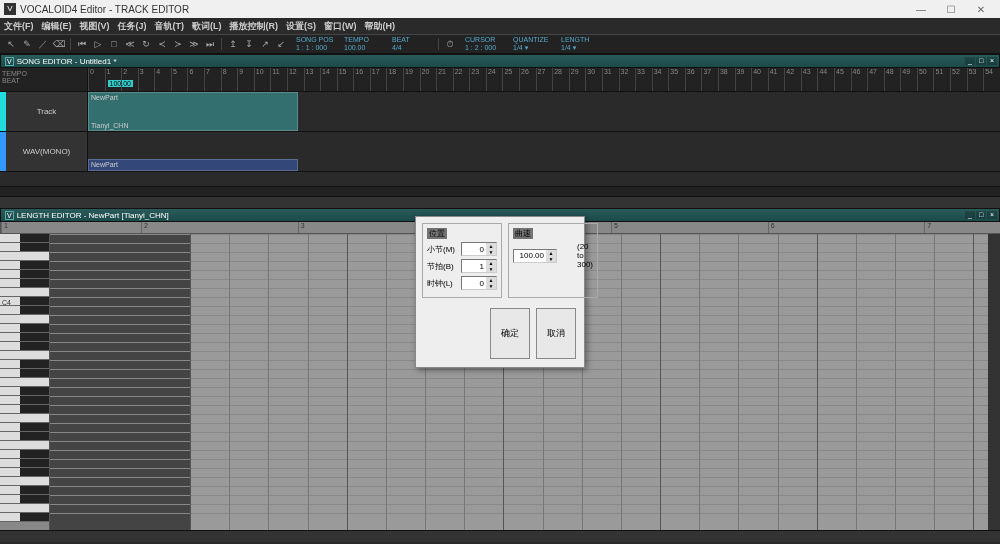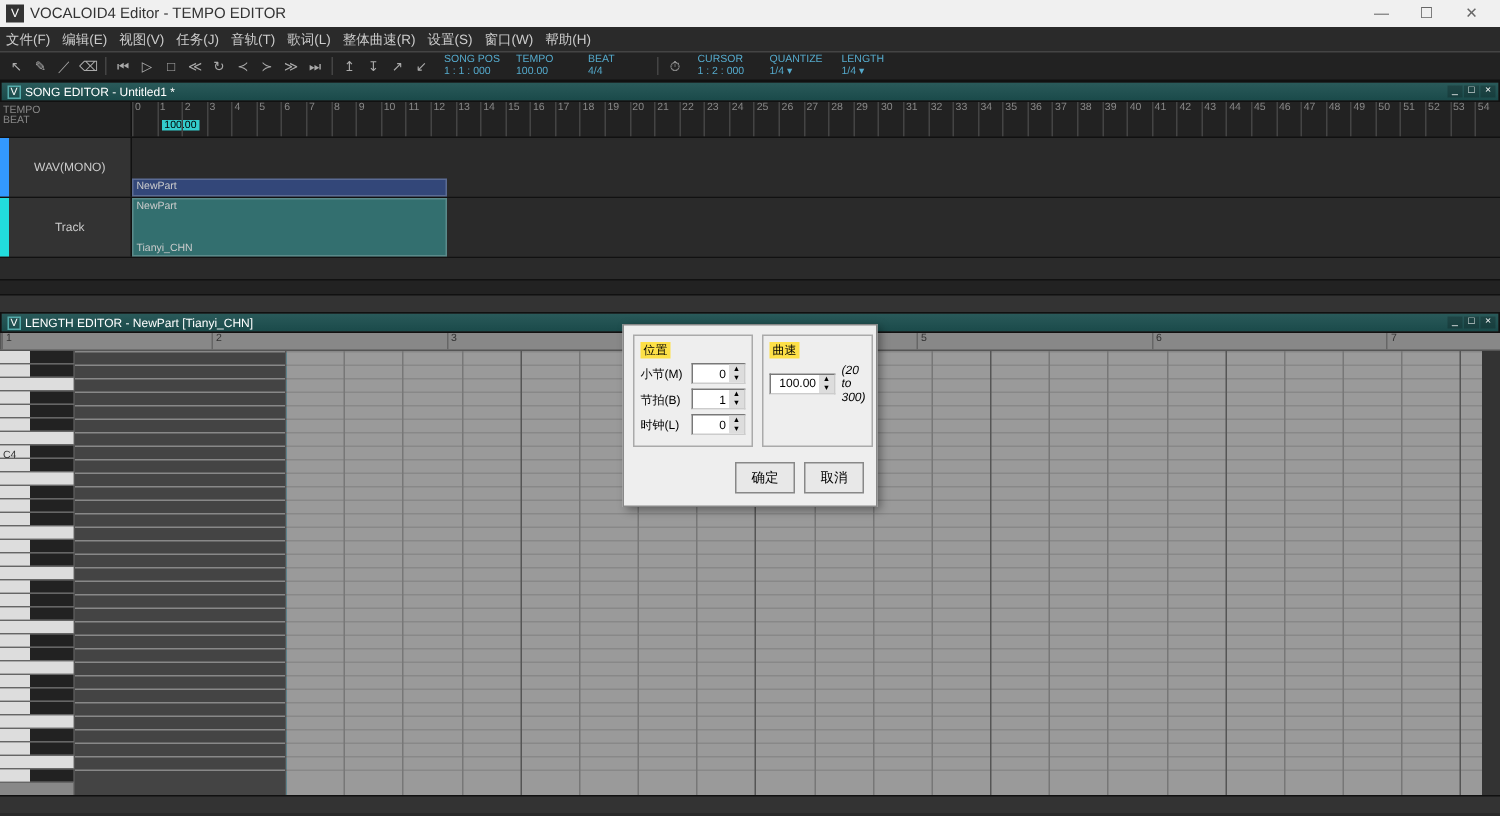--- a/index.html
+++ b/index.html
@@ -2,21 +2,21 @@
 <html><head>
 <meta charset="utf-8">
 <style>
 * { margin: 0; padding: 0; box-sizing: border-box; font-family: "Microsoft YaHei", Arial, sans-serif; }
 body { background: #2a2a2a; width: 1000px; height: 544px; overflow: hidden; font-size: 9px; color: #ccc; }
 .titlebar { height: 18px; background: #f0f0f0; color: #333; display: flex; align-items: center; padding: 0 4px; }
 .titlebar .icon { width: 12px; height: 12px; background: #333; margin-right: 4px; font-size: 8px; color: #fff; text-align: center; line-height: 12px; }
 .titlebar .title { flex: 1; font-size: 10px; }
 .titlebar .winbtn { width: 30px; text-align: center; font-size: 10px; cursor: pointer; color: #666; }
 .menubar { height: 16px; background: #2a2a2a; display: flex; align-items: center; padding: 0 4px; gap: 8px; font-size: 9px; }
-.menubar span { cursor: pointer; }
+.menubar span { cursor: pointer; font-weight: bold; }
 .toolbar { height: 20px; background: #222; border-top: 1px solid #444; border-bottom: 1px solid #111; display: flex; align-items: center; padding: 0 4px; gap: 2px; }
 .tbtn { width: 14px; height: 14px; display: inline-flex; align-items: center; justify-content: center; color: #aaa; font-size: 9px; cursor: pointer; }
 .tsep { width: 1px; height: 12px; background: #444; margin: 0 2px; }
 .tinfo { display: flex; flex-direction: column; margin-left: 6px; font-size: 7px; color: #5ac; line-height: 8px; }
 .tinfo .row1 { display: flex; gap: 6px; }
 .tinfo .row2 { display: flex; gap: 6px; color: #5ac; }
 .tinfo .lbl { width: 42px; }
 .panel-hdr { height: 14px; background: linear-gradient(#4a6, #385); color: #fff; font-size: 8px; padding: 0 4px; display: flex; align-items: center; border: 1px solid #111; position: relative; }
 .panel-hdr.teal { background: linear-gradient(#2a5a5a, #1a4a4a); }
 .panel-hdr .winmini { position: absolute; right: 2px; display: flex; gap: 1px; }
@@ -51,49 +51,49 @@
 .grid-col { position: absolute; top: 0; height: 100%; border-left: 1px solid #777; }
 .grid-row { position: absolute; left: 0; width: 100%; border-top: 1px solid #888; height: 9px; }
 .playhead { position: absolute; top: 0; width: 1px; height: 100%; background: #3ce; left: 140px; }
 .scroll-h { height: 12px; background: #333; border-top: 1px solid #111; }
 .scroll-v { width: 12px; background: #333; position: absolute; right: 0; top: 0; bottom: 0; }
 .dialog { position: absolute; left: 415px; top: 216px; width: 170px; background: #eee; border: 1px solid #888; box-shadow: 2px 2px 6px rgba(0,0,0,0.4); font-size: 9px; color: #000; }
 .dialog-title { height: 14px; background: linear-gradient(#bc3, #9a2); display: flex; align-items: center; padding: 0 4px; font-size: 9px; }
 .dialog-title .x { margin-left: auto; width: 12px; text-align: center; cursor: pointer; background: rgba(0,0,0,0.1); }
 .dialog-body { padding: 6px; display: flex; gap: 6px; }
 .fieldset { border: 1px solid #aaa; padding: 4px; flex: 1; }
-.fieldset .leg { font-size: 8px; margin-top: -9px; background: #fde047; display: inline-block; padding: 0 2px; }
+.fieldset .leg { font-size: 8px; margin-top: -9px; background: #737373; display: inline-block; padding: 0 2px; }
 .frow { display: flex; align-items: center; margin: 3px 0; gap: 2px; }
 .frow label { width: 32px; font-size: 8px; }
 .spinner { display: flex; align-items: center; border: 1px inset #ccc; background: #fff; height: 14px; }
 .spinner input { width: 24px; border: none; font-size: 8px; text-align: right; padding: 0 2px; outline: none; }
 .spinner .spbtn { width: 10px; display: flex; flex-direction: column; font-size: 5px; line-height: 6px; text-align: center; background: #ddd; cursor: pointer; }
 .dialog-btns { display: flex; justify-content: flex-end; gap: 6px; padding: 4px 8px 8px; }
-.dialog-btns button { font-size: 9px; padding: 3px 10px; border: 1px solid #888; background: #e8e8e8; cursor: pointer; }
-.range { font-size: 8px; margin-left: 2px; font-style: italic; }
+.dialog-btns button { font-size: 9px; padding: 18px 10px; border: 1px solid #888; background: #e8e8e8; cursor: pointer; }
+.range { font-size: 8px; margin-left: 18px; }
 </style>
 </head>
 <body>
 
 <div class="titlebar">
   <div class="icon">V</div>
-  <div class="title">VOCALOID4 Editor - TEMPO EDITOR</div>
+  <div class="title">VOCALOID4 Editor - TRACK EDITOR</div>
   <div class="winbtn">—</div>
   <div class="winbtn">☐</div>
   <div class="winbtn">✕</div>
 </div>
 
 <div class="menubar">
   <span>文件(F)</span>
   <span>编辑(E)</span>
   <span>视图(V)</span>
   <span>任务(J)</span>
   <span>音轨(T)</span>
   <span>歌词(L)</span>
-  <span>整体曲速(R)</span>
+  <span>播放控制(R)</span>
   <span>设置(S)</span>
   <span>窗口(W)</span>
   <span>帮助(H)</span>
 </div>
 
 <div class="toolbar">
   <span class="tbtn">↖</span>
   <span class="tbtn">✎</span>
   <span class="tbtn">／</span>
   <span class="tbtn">⌫</span>
@@ -211,38 +211,38 @@
           <div class="ruler-tick">51</div>
           <div class="ruler-tick">52</div>
           <div class="ruler-tick">53</div>
           <div class="ruler-tick">54</div>
         </div>
     </div>
   </div>
   <div class="te-tracks">
     <div class="te-track">
       <div class="te-track-hdr">
-        <div class="color" style="background:#39f"></div>
-        <div class="tname">WAV(MONO)</div>
-      </div>
-      <div class="te-track-lane">
-        <div class="te-part blue" style="left:0;width:210px">
-          <span>NewPart</span>
-        </div>
-      </div>
-    </div>
-    <div class="te-track">
-      <div class="te-track-hdr">
         <div class="color" style="background:#2dd"></div>
         <div class="tname">Track</div>
       </div>
       <div class="te-track-lane">
         <div class="te-part teal" style="left:0;width:210px">
           <span>NewPart</span>
           <span class="sub">Tianyi_CHN</span>
+        </div>
+      </div>
+    </div>
+    <div class="te-track">
+      <div class="te-track-hdr">
+        <div class="color" style="background:#39f"></div>
+        <div class="tname">WAV(MONO)</div>
+      </div>
+      <div class="te-track-lane">
+        <div class="te-part blue" style="left:0;width:210px">
+          <span>NewPart</span>
         </div>
       </div>
     </div>
   </div>
   <div class="te-strip"></div>
   <div class="scroll-h"></div>
 </div>
 
 <div class="panel-hdr teal">
   <span style="margin-right:3px;font-size:7px;border:1px solid #5aa;padding:0 1px">V</span>

